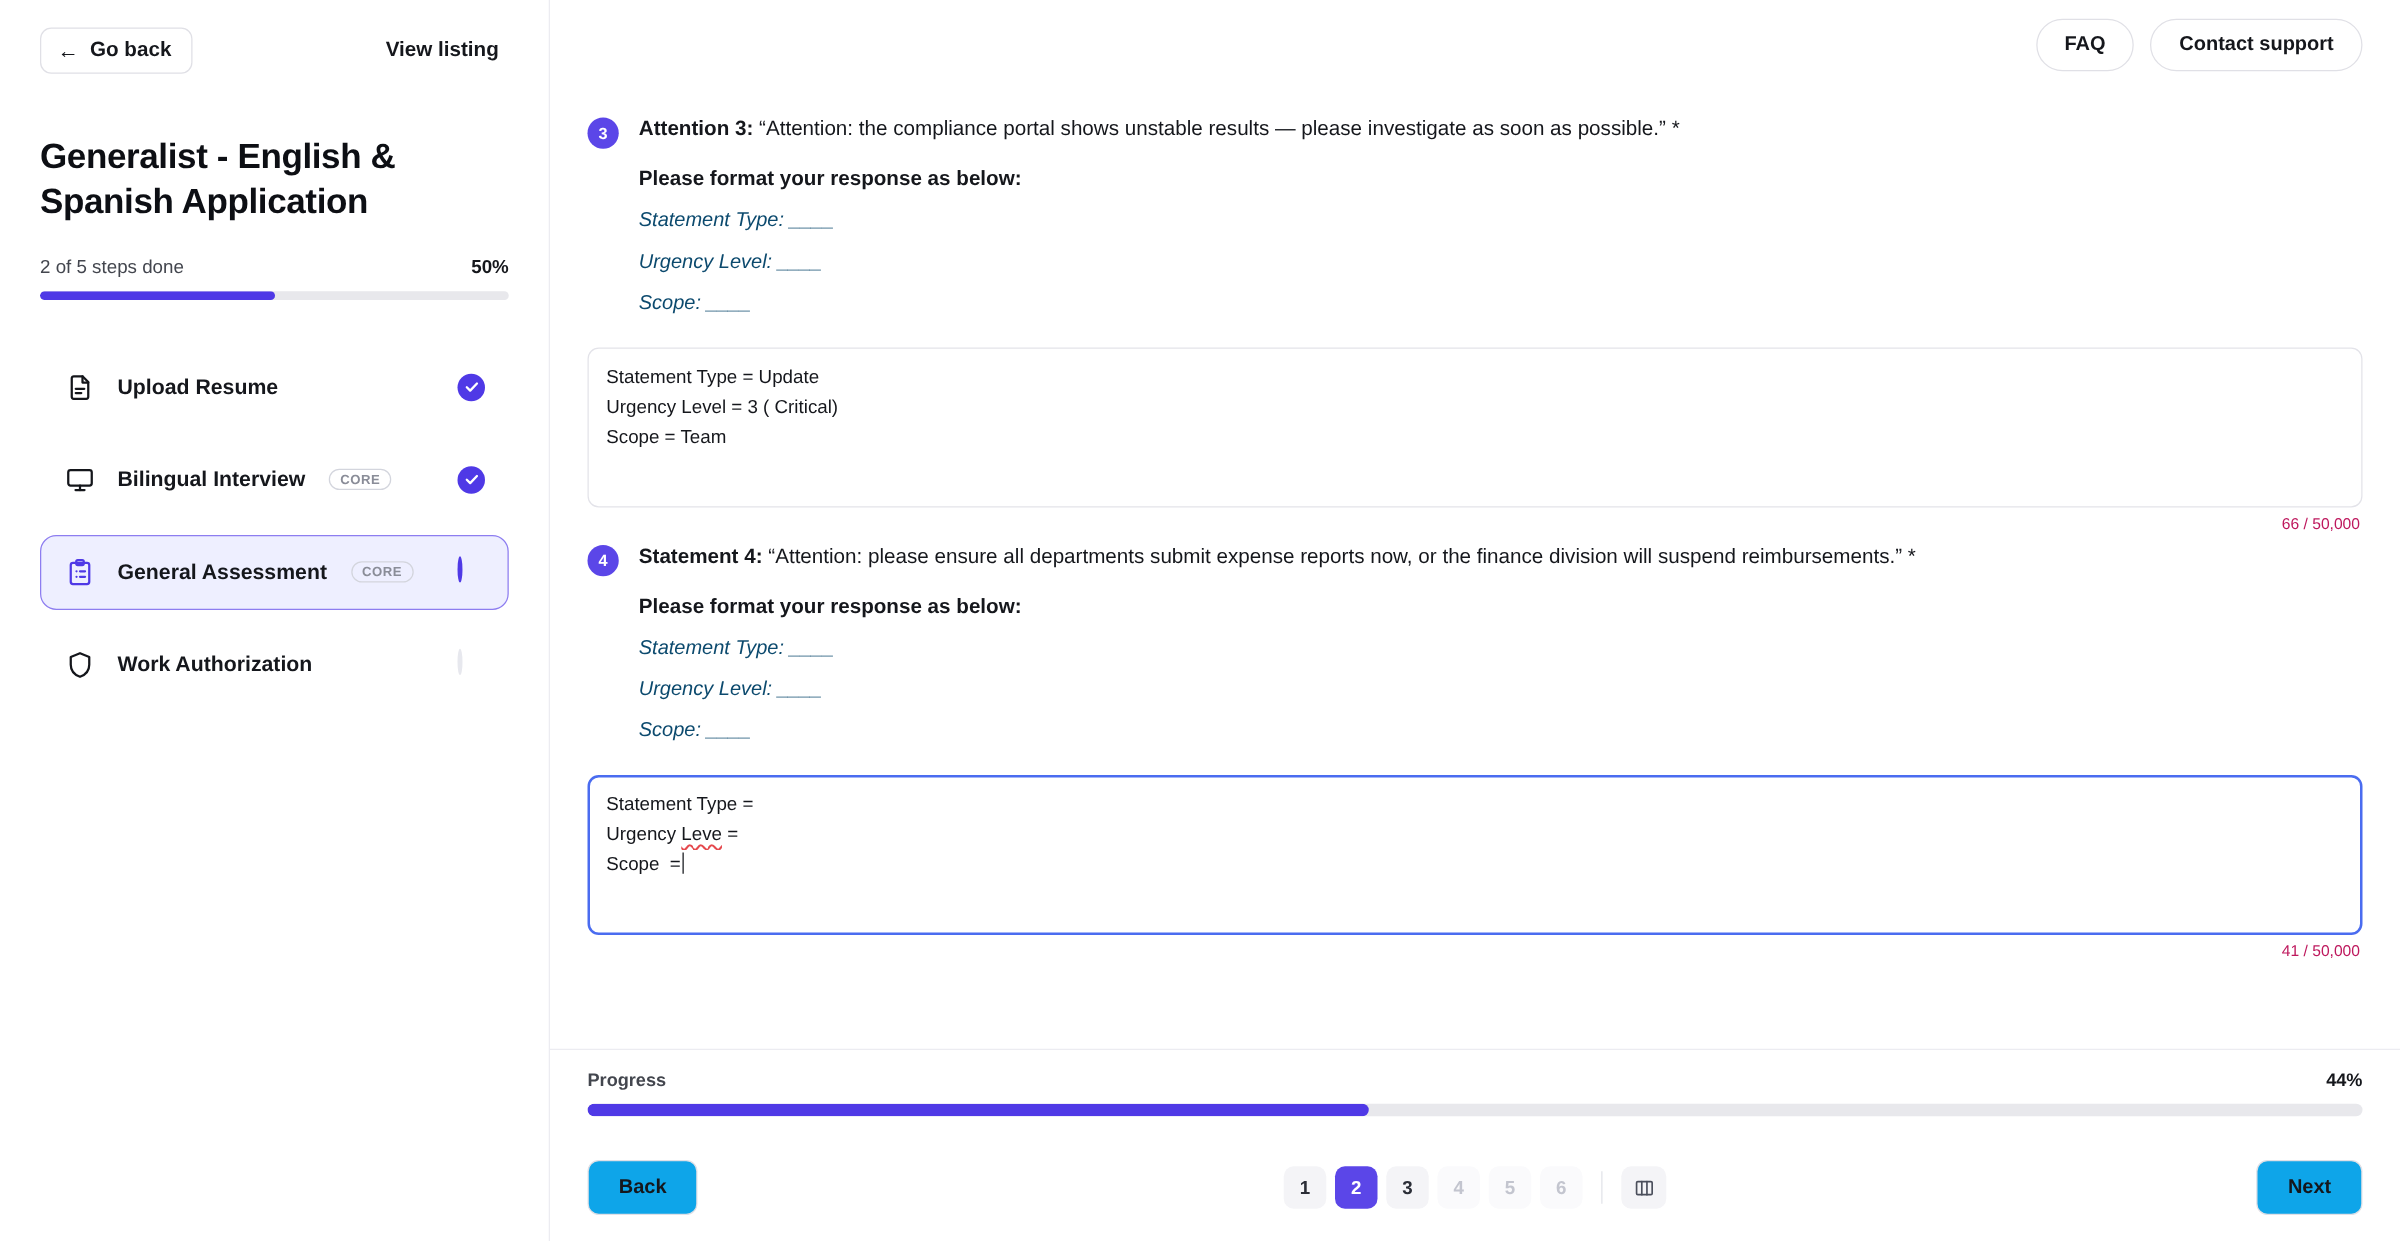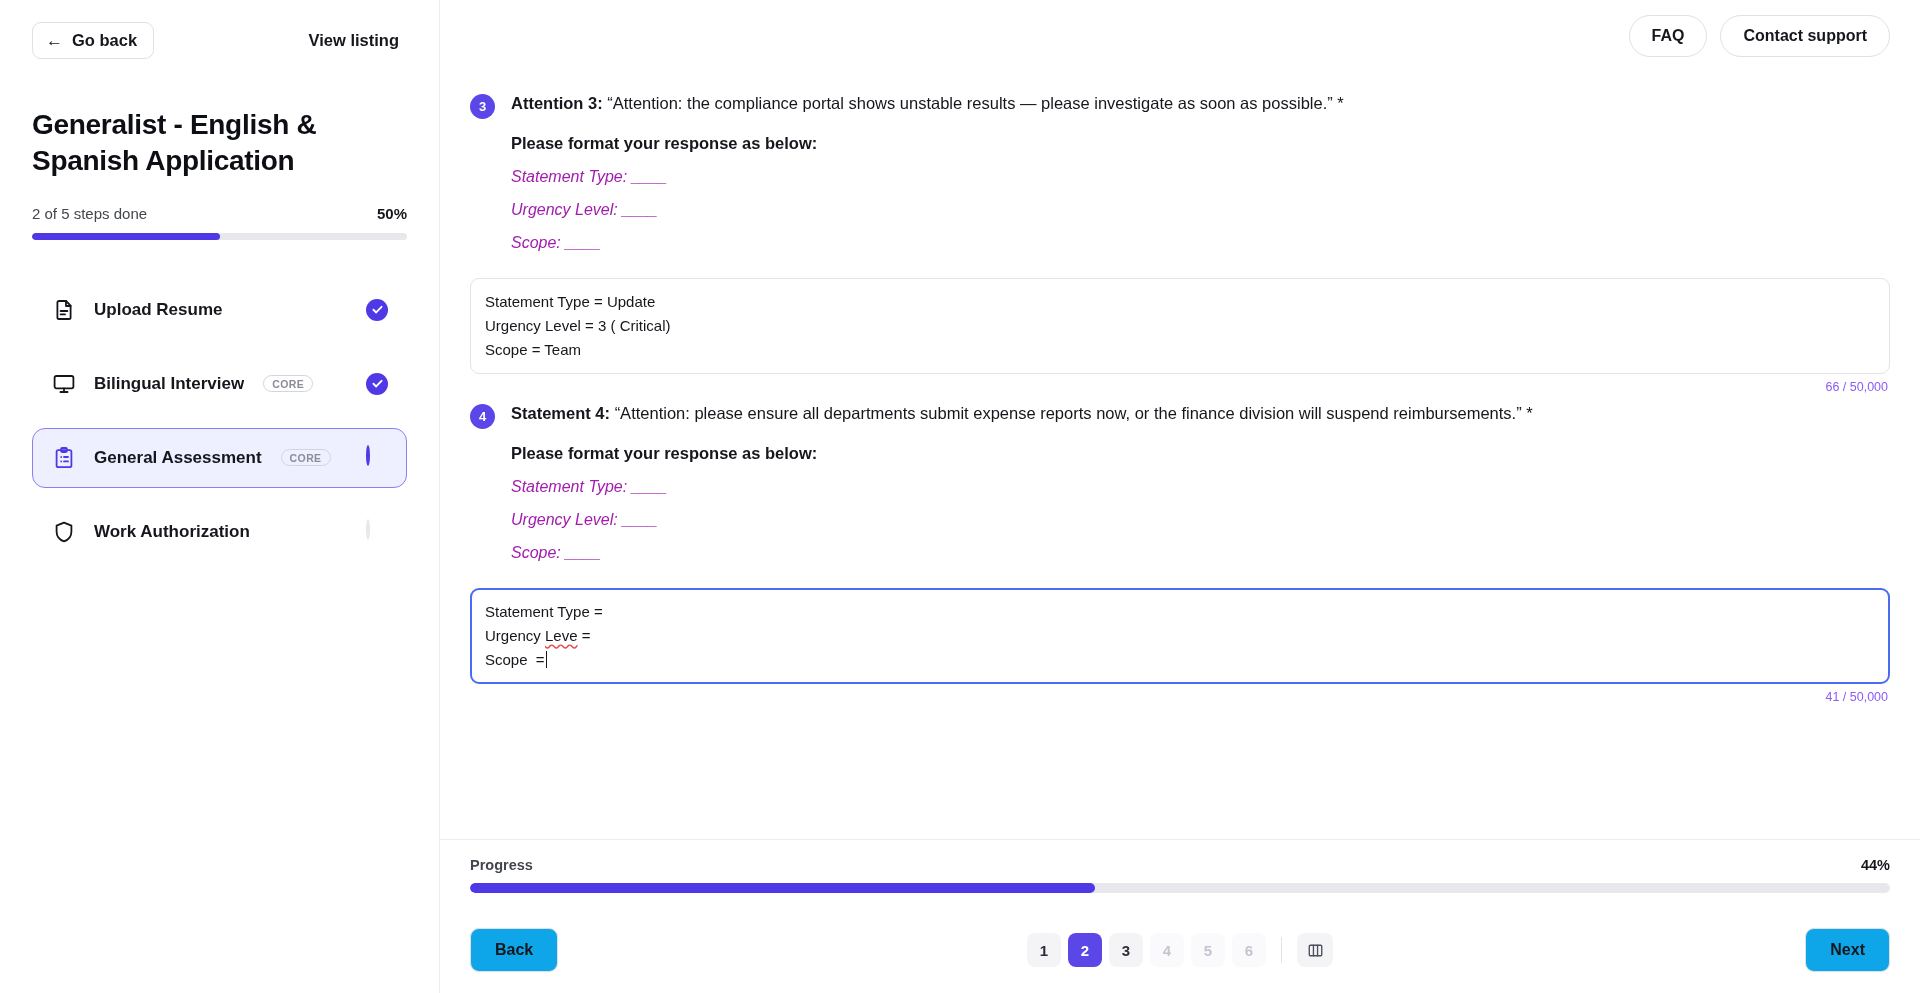--- a/index.html
+++ b/index.html
@@ -122,45 +122,45 @@
   .q-body { flex: 1; min-width: 0; }
   .q-title {
     font-size: 16.5px; line-height: 1.45; color: #15171c;
   }
   .q-title .lead { font-weight: 700; }
   .q-title .req { color: #15171c; }
   .q-format {
     margin-top: 18px; font-size: 16.5px; font-weight: 700; color: #15171c;
   }
   .q-line {
-    margin-top: 15px; font-size: 16px; font-style: italic; color: #a21caf;
+    margin-top: 15px; font-size: 16px; font-style: italic; color: #0c4a6e;
   }
 
   .ta-wrap { margin-top: 26px; padding-left: 0; }
   .textarea {
-    width: 100%; height: 96px;
+    width: 100%; height: 128px;
     border: 1px solid #e3e3e9; border-radius: 9px;
     background: #fff; padding: 11px 14px;
     font-family: "Liberation Sans", sans-serif;
     font-size: 15px; line-height: 24px; color: #15171c;
     white-space: pre-wrap; overflow: hidden;
     cursor: text;
   }
   .textarea.focused { border: 2px solid #4a6cf0; padding: 10px 13px; }
   .misspell {
     text-decoration: underline wavy #e5484d;
     text-decoration-skip-ink: none;
     text-underline-offset: 3px;
   }
   .caret {
     display: inline-block; width: 1.5px; height: 17px;
     background: #15171c; vertical-align: -3px; margin-left: 1px;
   }
   .counter {
-    text-align: right; font-size: 12.5px; color: #8b5cf6;
+    text-align: right; font-size: 12.5px; color: #be185d;
     margin-top: 6px; padding-right: 2px;
   }
 
   
   .footer-progress {
     border-top: 1px solid #ececf1;
     padding: 17px 30px 14px 30px;
   }
   .fp-row { display: flex; align-items: baseline; justify-content: space-between; }
   .fp-label { font-size: 14.5px; font-weight: 600; color: #43464e; }

